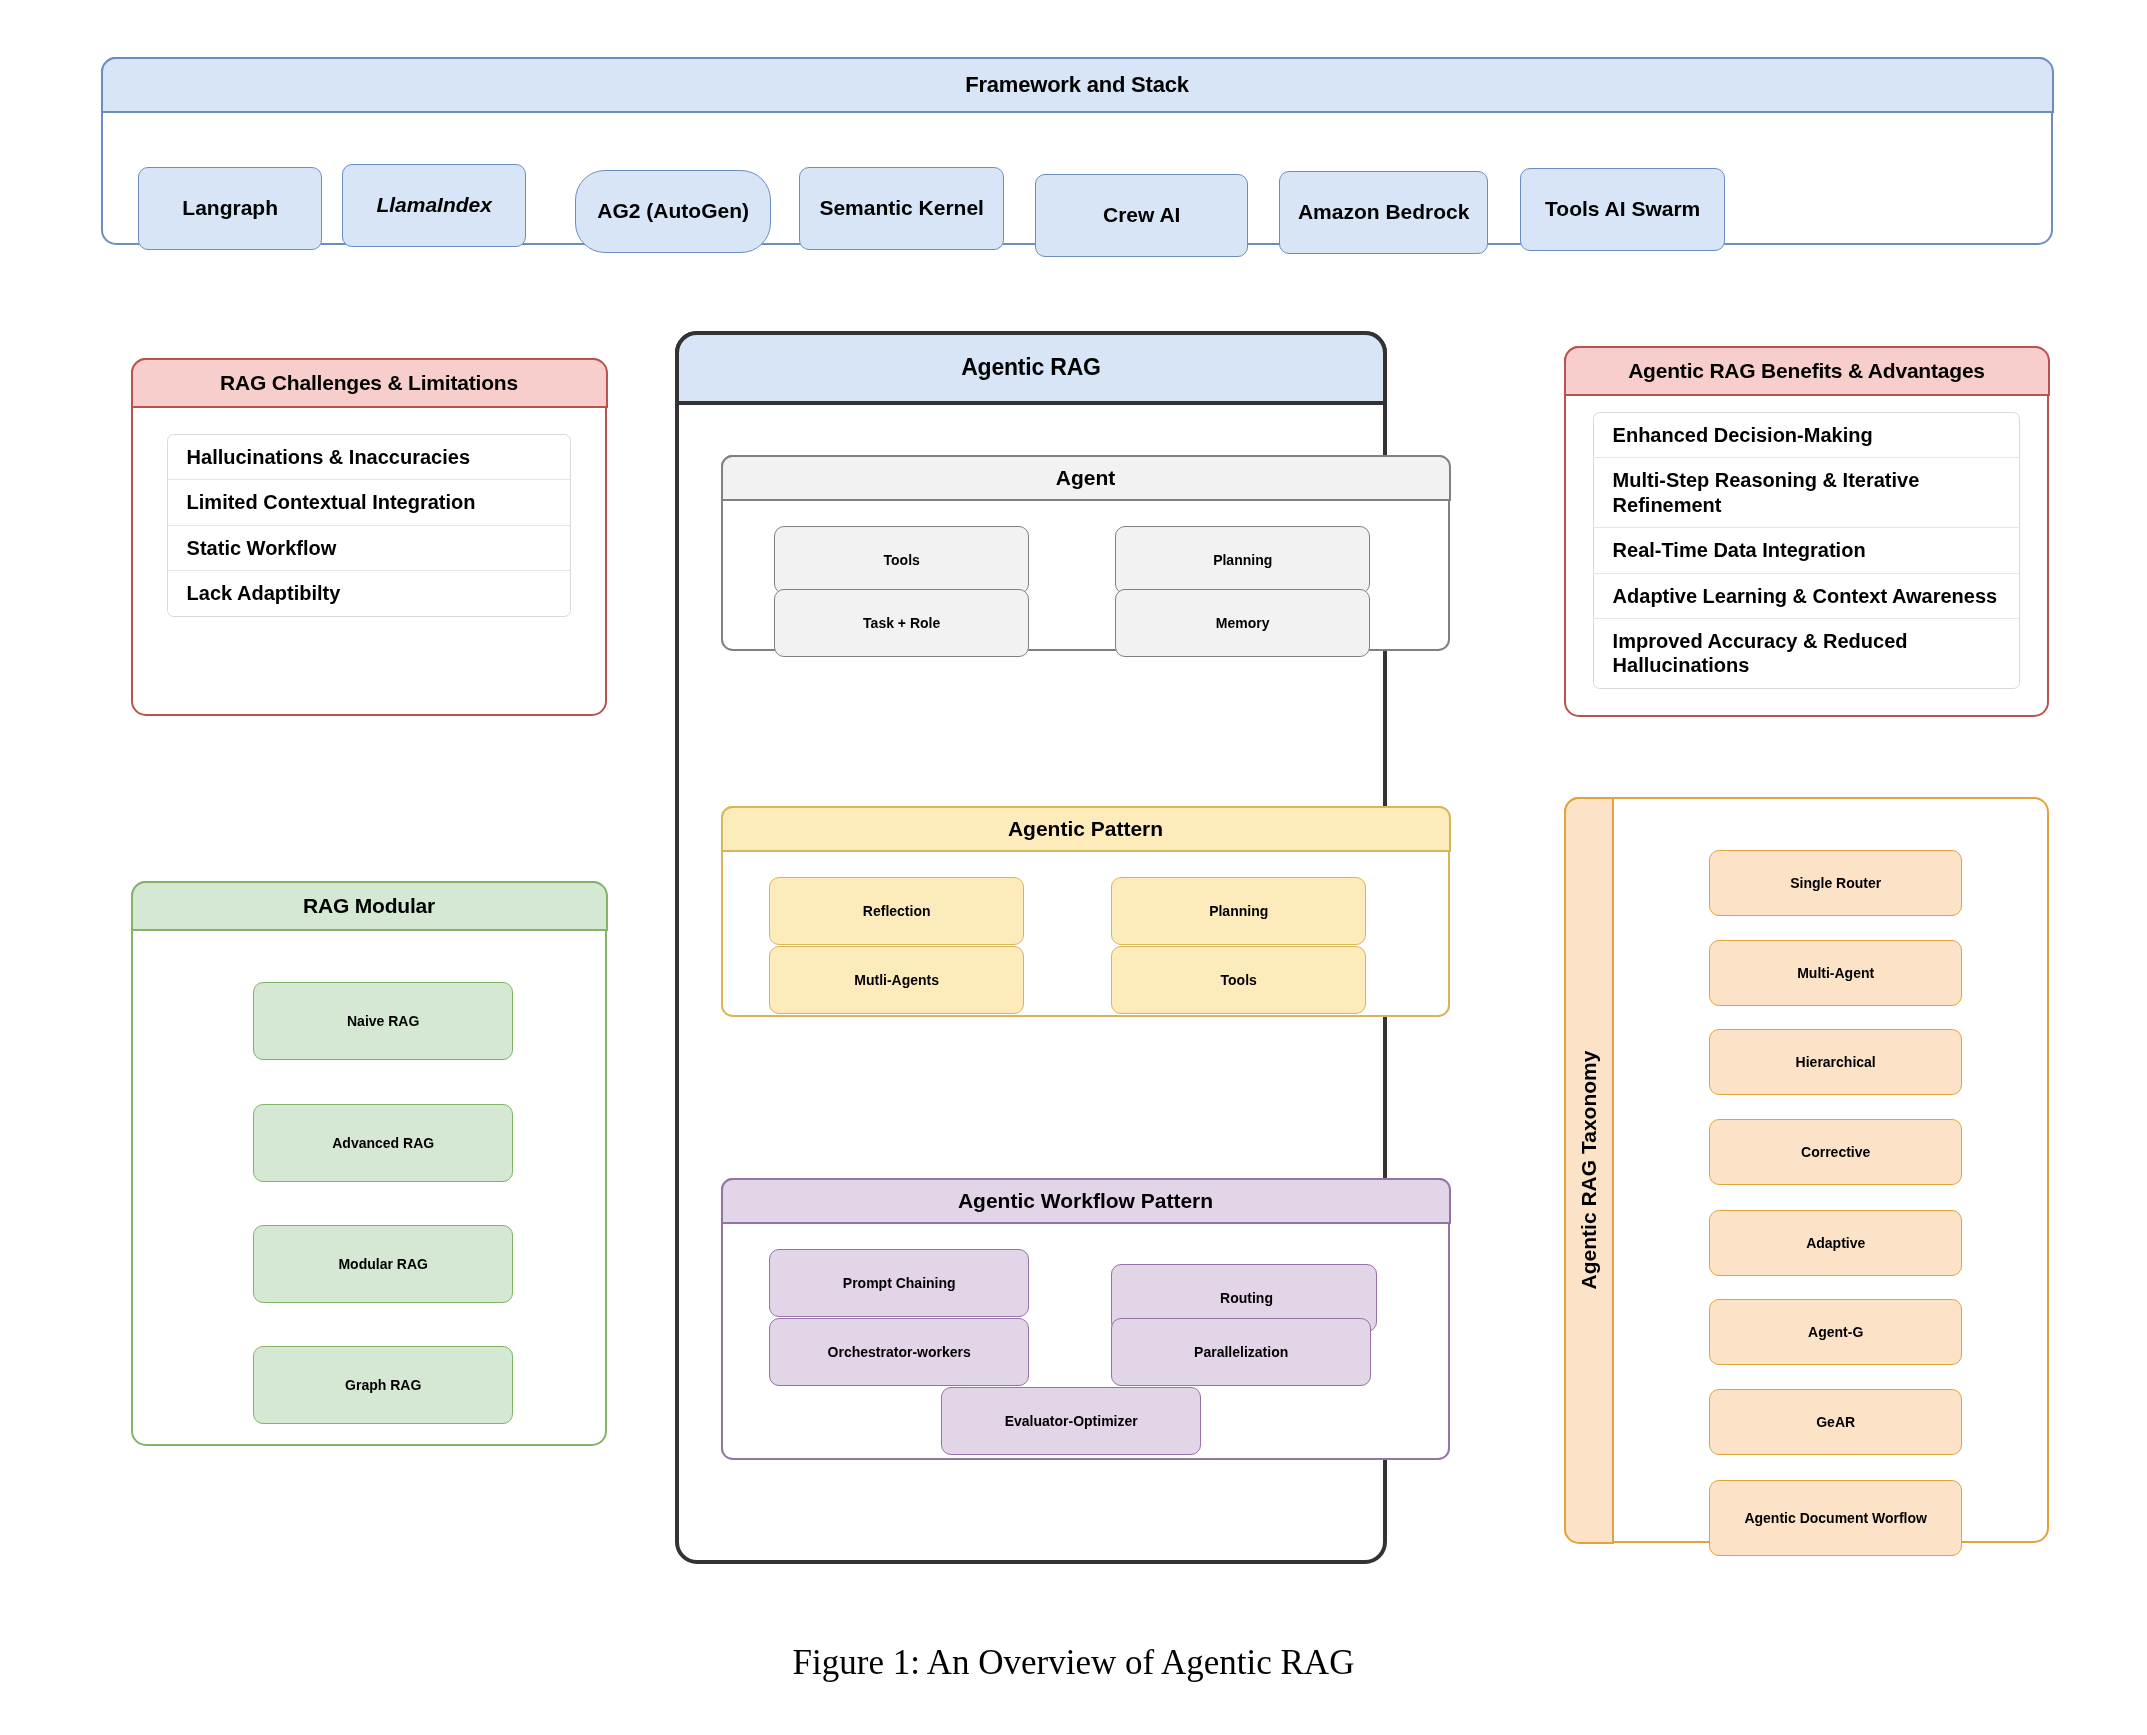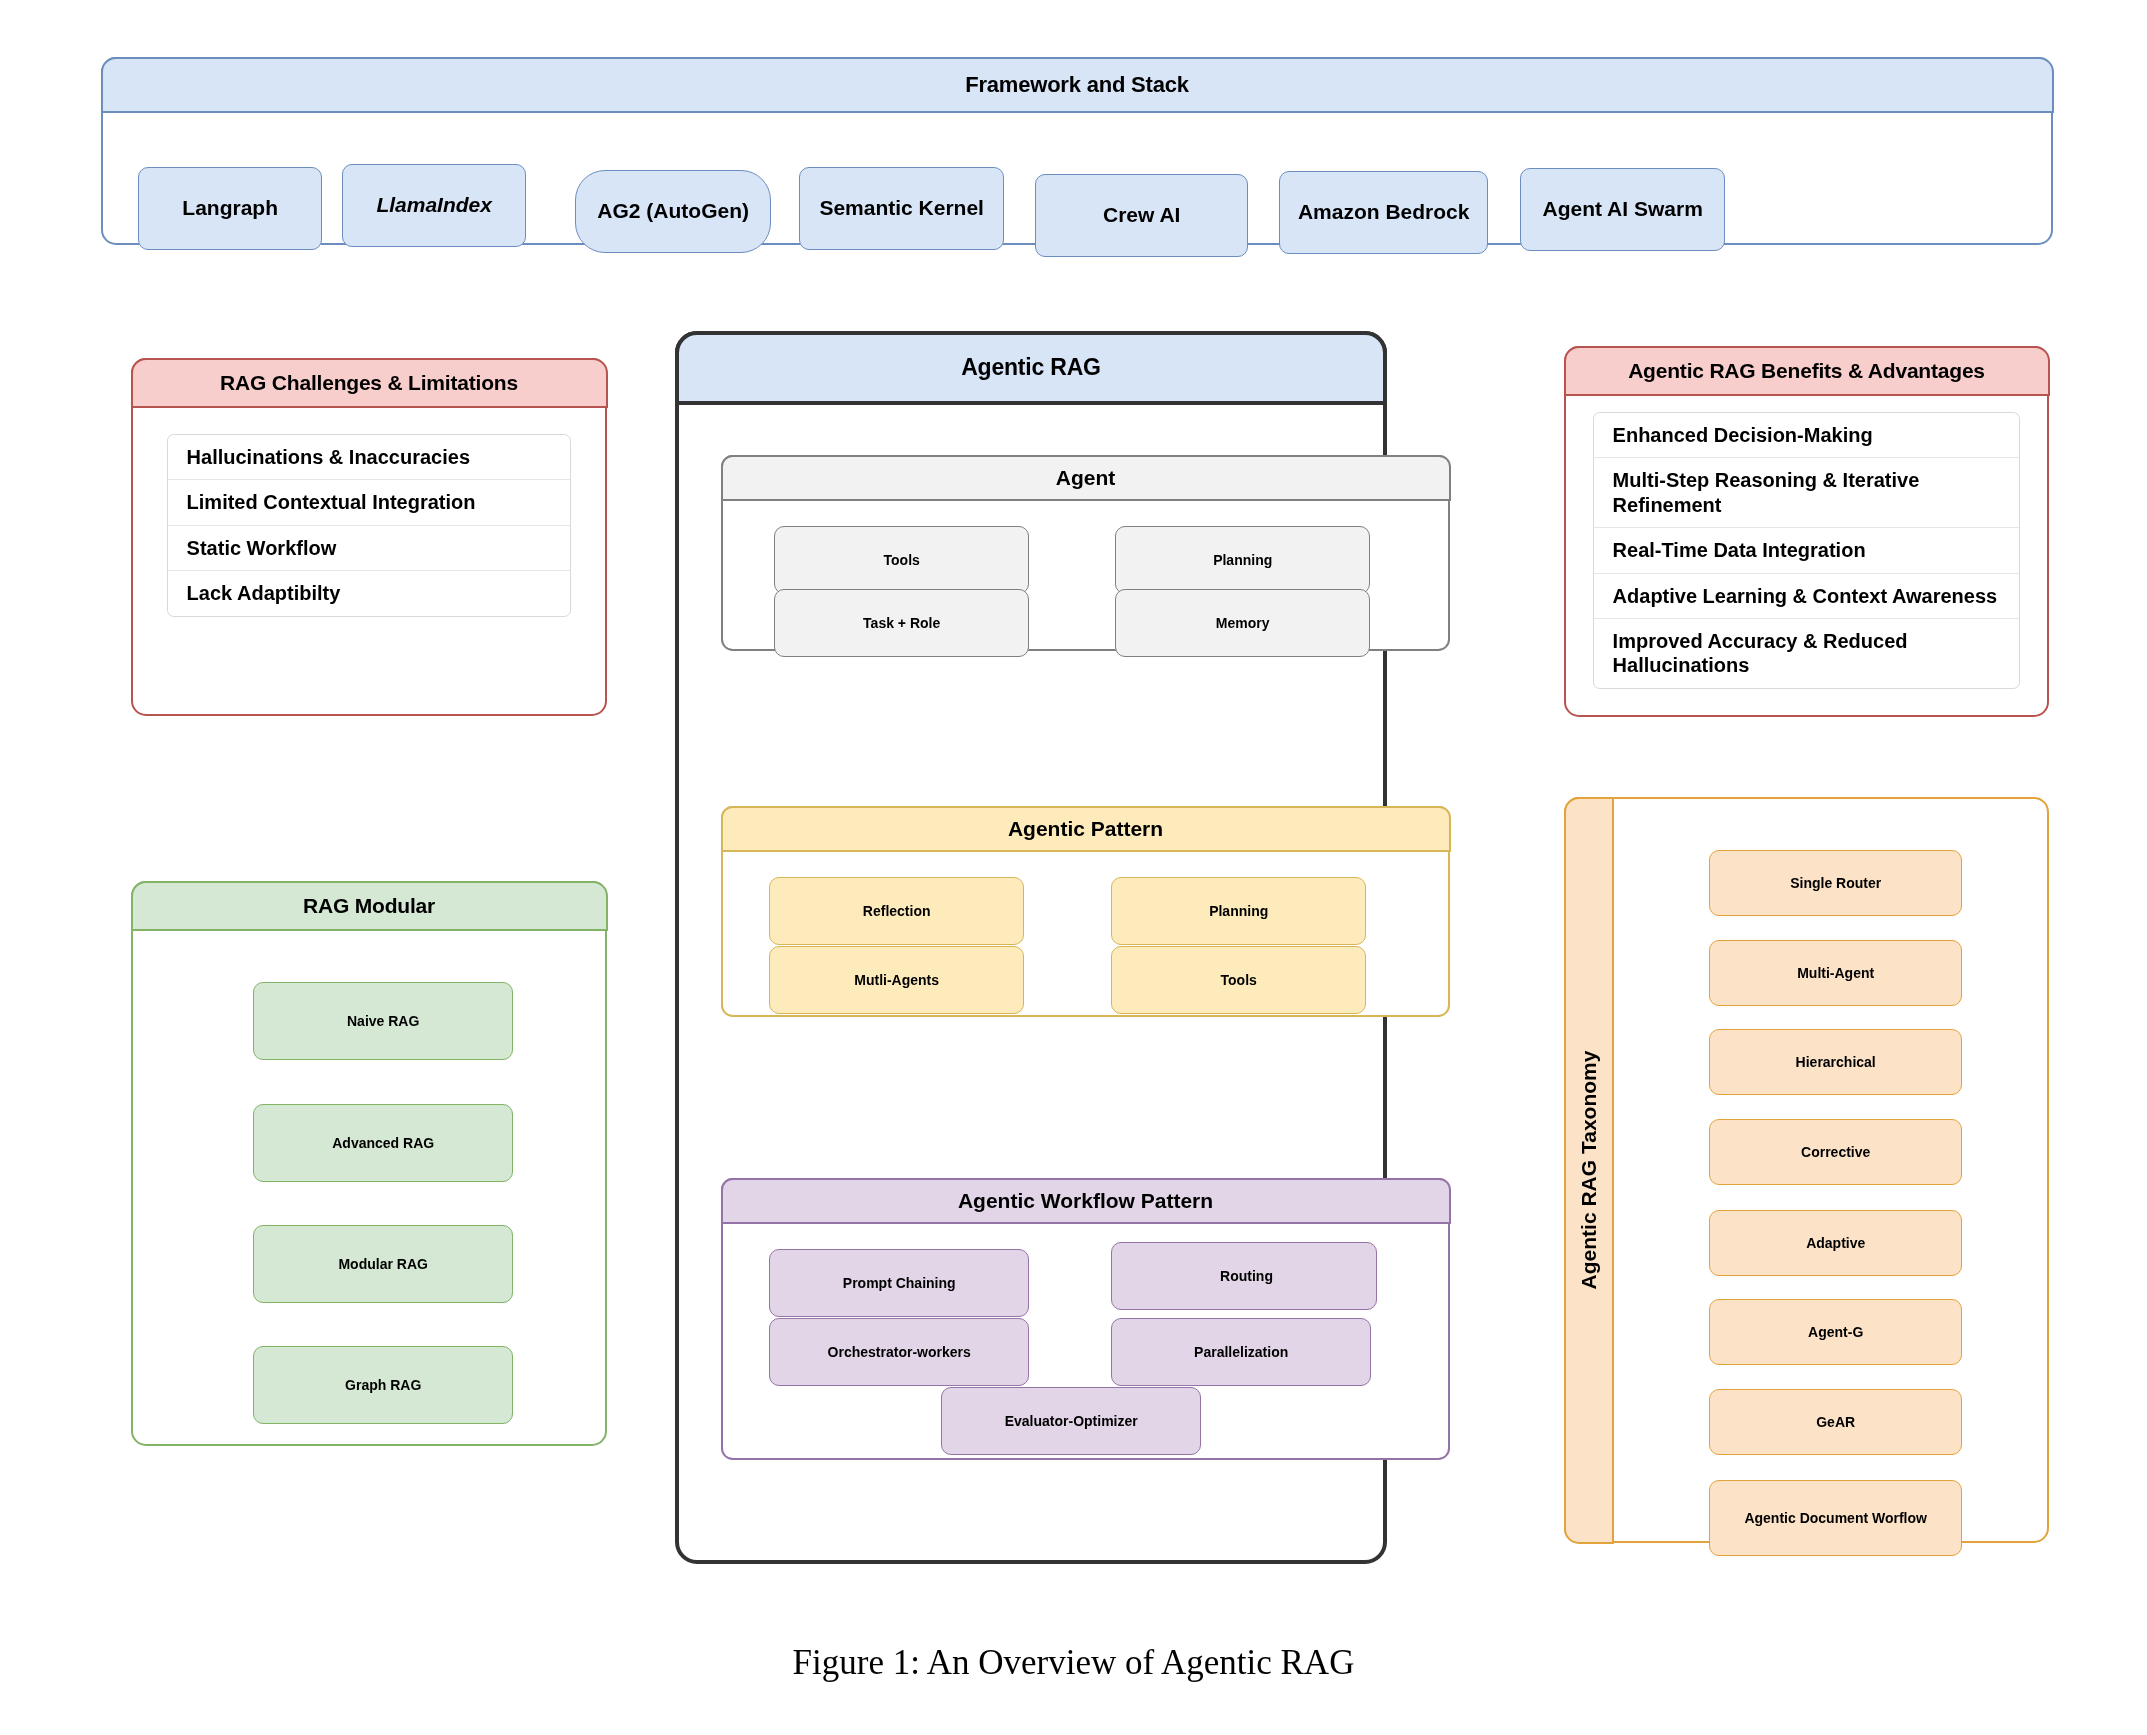--- a/index.html
+++ b/index.html
@@ -174,21 +174,21 @@
 
 <div class="abs panel blue" id="framework-panel">
   <div class="panel-header blue blue-f">Framework and Stack</div>
 
   <div class="fw-node node blue blue-f" style="left:35px;  top:108px; width:169px;">Langraph</div>
   <div class="fw-node node blue blue-f" style="left:239px; top:105px; width:169px;font-style:italic;">LlamaIndex</div>
   <div class="fw-node node blue blue-f" style="left:472px; top:111px; width:181px;border-radius:30px;">AG2 (AutoGen)</div>
   <div class="fw-node node blue blue-f" style="left:696px; top:108px; width:190px;">Semantic Kernel</div>
   <div class="fw-node node blue blue-f" style="left:932px;top:115px; width:198px;">Crew AI</div>
   <div class="fw-node node blue blue-f" style="left:1176px;top:112px; width:194px;">Amazon Bedrock</div>
-  <div class="fw-node node blue blue-f" style="left:1417px;top:109px; width:190px;">Agent AI Swarm</div>
+  <div class="fw-node node blue blue-f" style="left:1417px;top:109px; width:190px;">Tools AI Swarm</div>
 </div>
 
 <div class="abs panel red" id="challenges-panel">
   <div class="panel-header red red-f">RAG Challenges &amp; Limitations</div>
   <div class="list-table" style="top:74px;">
     <div class="list-row">Hallucinations &amp; Inaccuracies</div>
     <div class="list-row">Limited Contextual Integration</div>
     <div class="list-row">Static Workflow</div>
     <div class="list-row">Lack Adaptibilty</div>
   </div>
@@ -217,21 +217,21 @@
     <div class="sub-header yellow yellow-f">Agentic Pattern</div>
     <div class="cell node yellow yellow-f" style="left:46px;  top:69px;">Reflection</div>
     <div class="cell node yellow yellow-f" style="left:388px; top:69px;">Planning</div>
     <div class="cell node yellow yellow-f" style="left:46px;  top:138px;">Mutli-Agents</div>
     <div class="cell node yellow yellow-f" style="left:388px; top:138px;">Tools</div>
   </div>
 
   <div class="sub-panel purple" style="left:42px; top:843px; width:725px; height:278px;">
     <div class="sub-header purple purple-f">Agentic Workflow Pattern</div>
     <div class="cell-wide node purple purple-f" style="left:46px;  top:69px;">Prompt Chaining</div>
-    <div class="cell-wide node purple purple-f" style="left:388px; top:62px;padding-left:12px;">Routing</div>
+    <div class="cell-wide node purple purple-f" style="left:388px; top:84px;padding-left:12px;">Routing</div>
     <div class="cell-wide node purple purple-f" style="left:46px;  top:138px;">Orchestrator-workers</div>
     <div class="cell-wide node purple purple-f" style="left:388px; top:138px;">Parallelization</div>
     <div class="cell-wide node purple purple-f" style="left:218px; top:207px;">Evaluator-Optimizer</div>
   </div>
 </div>
 
 <div class="abs panel red" id="benefits-panel">
   <div class="panel-header red red-f">Agentic RAG Benefits &amp; Advantages</div>
   <div class="list-table" style="top:64px; left:27px; right:27px;">
     <div class="list-row">Enhanced Decision-Making</div>

